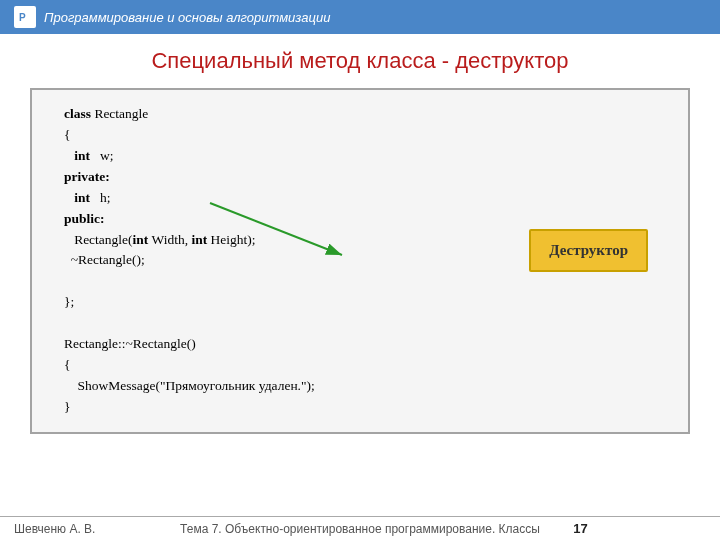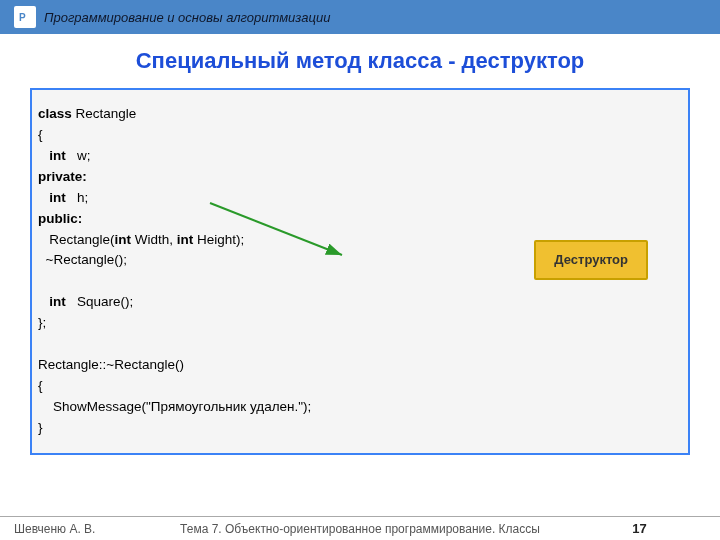--- a/index.html
+++ b/index.html
@@ -26,68 +26,68 @@
       background: #fff;
       border-radius: 2px;
       display: inline-flex;
       align-items: center;
       justify-content: center;
       font-size: 10px;
       color: #4a86c8;
       font-weight: bold;
     }
     #header .header-title {
-      color: #0f172a;
+      color: #ffffff;
       font-size: 13px;
       font-style: italic;
     }
 
     
     #main {
       padding: 14px 30px 0 30px;
     }
 
     #slide-title {
       text-align: center;
       font-size: 22px;
-      font-weight: bold;
-      color: #1d4ed8;
+      font-weight: normal;
+      color: #b91c1c;
       margin-bottom: 14px;
       font-family: Arial, sans-serif;
     }
 
     
     #code-container {
-      border: 2px solid #3b82f6;
+      border: 2px solid #a3a3a3;
       background: #f5f5f5;
-      padding: 14px 18px 14px 6px;
-      font-family: Liberation Sans, sans-serif;
+      padding: 14px 18px 14px 32px;
+      font-family: Liberation Serif, serif;
       font-size: 13.5px;
       color: #222;
       line-height: 1.55;
       position: relative;
       min-height: 340px;
     }
 
     .code-line {
       white-space: pre;
     }
 
     .kw { color: #000; font-weight: bold; }
     .normal { color: #000; }
 
     
     #destructor-label {
       position: absolute;
       right: 40px;
-      top: 150px;
+      top: 139px;
       background: #f0c030;
       border: 2px solid #c8a000;
       padding: 8px 18px;
-      font-size: 13px;
+      font-size: 15px;
       font-weight: bold;
       color: #333;
       border-radius: 2px;
     }
 
     
     #arrow-svg {
       position: absolute;
       right: 0;
       top: 0;
@@ -118,21 +118,21 @@
       font-size: 12px;
       color: #555;
       flex: 3;
       text-align: center;
     }
     #footer .footer-page {
       font-size: 13px;
       color: #222;
       font-weight: bold;
       flex: 1;
-      text-align: center;
+      text-align: left;
     }
   </style>
 </head>
 <body>
 
 <div id="header">
   <div class="logo-icon">
     <svg width="18" height="18" viewBox="0 0 18 18">
       <rect x="1" y="1" width="16" height="16" fill="white" rx="1"></rect>
       <text x="3" y="13" font-size="10" fill="#4a86c8" font-weight="bold">P</text>
@@ -147,21 +147,20 @@
   <div id="code-container">
     <div class="code-line normal"><span class="kw">class</span> Rectangle</div>
     <div class="code-line normal">{</div>
     <div class="code-line normal">   <span class="kw">int</span>   w;</div>
     <div class="code-line normal"><span class="kw">private:</span></div>
     <div class="code-line normal">   <span class="kw">int</span>   h;</div>
     <div class="code-line normal"><span class="kw">public:</span></div>
     <div class="code-line normal">   Rectangle(<span class="kw">int</span> Width, <span class="kw">int</span> Height);</div>
     <div class="code-line normal">  ~Rectangle();</div>
     <div class="code-line">&nbsp;</div>
-    <div class="code-line normal">   <span class="kw">int</span>   Square();</div>
     <div class="code-line normal">};</div>
     <div class="code-line">&nbsp;</div>
     <div class="code-line normal">Rectangle::~Rectangle()</div>
     <div class="code-line normal">{</div>
     <div class="code-line normal">    ShowMessage("Прямоугольник удален.");</div>
     <div class="code-line normal">}</div>
 
     <svg id="arrow-svg" xmlns="http://www.w3.org/2000/svg">
 
       <defs>

